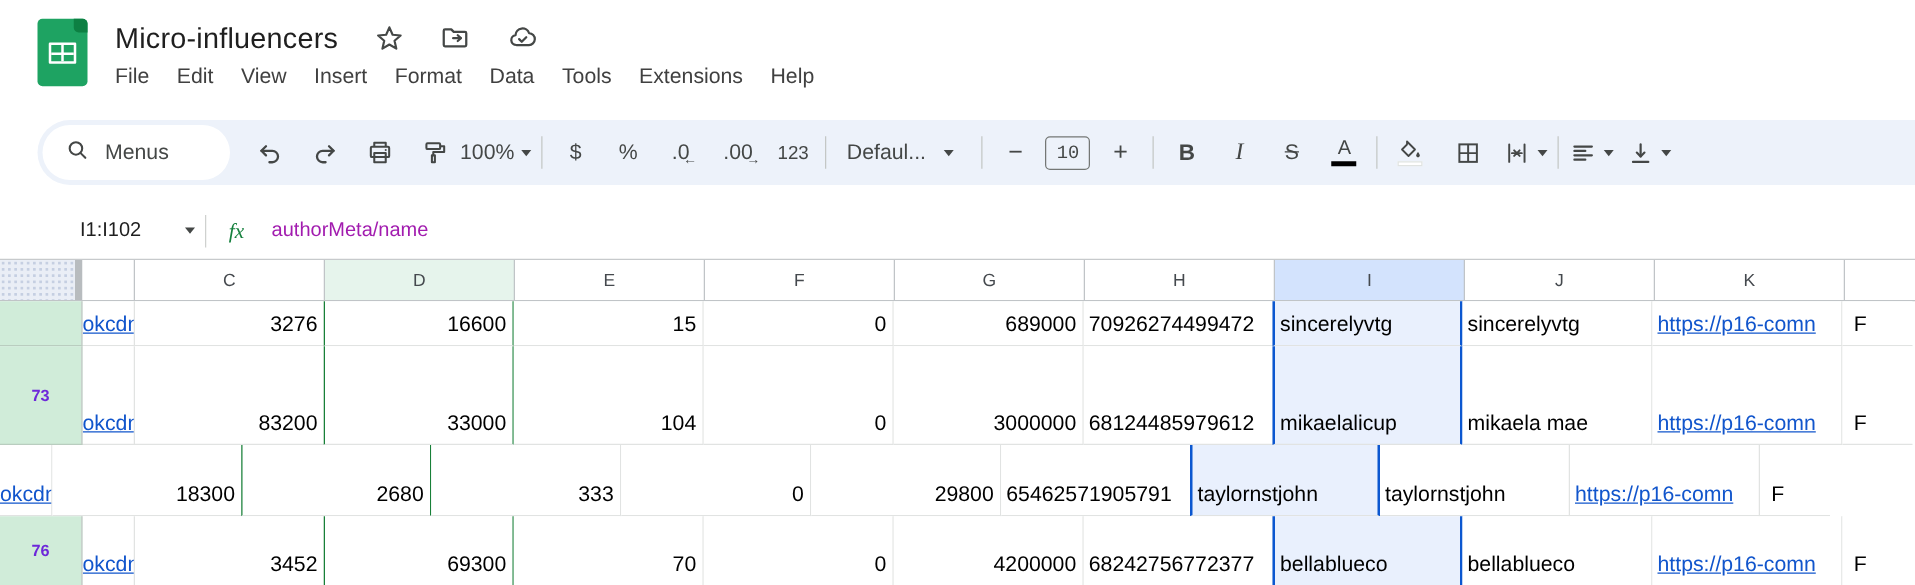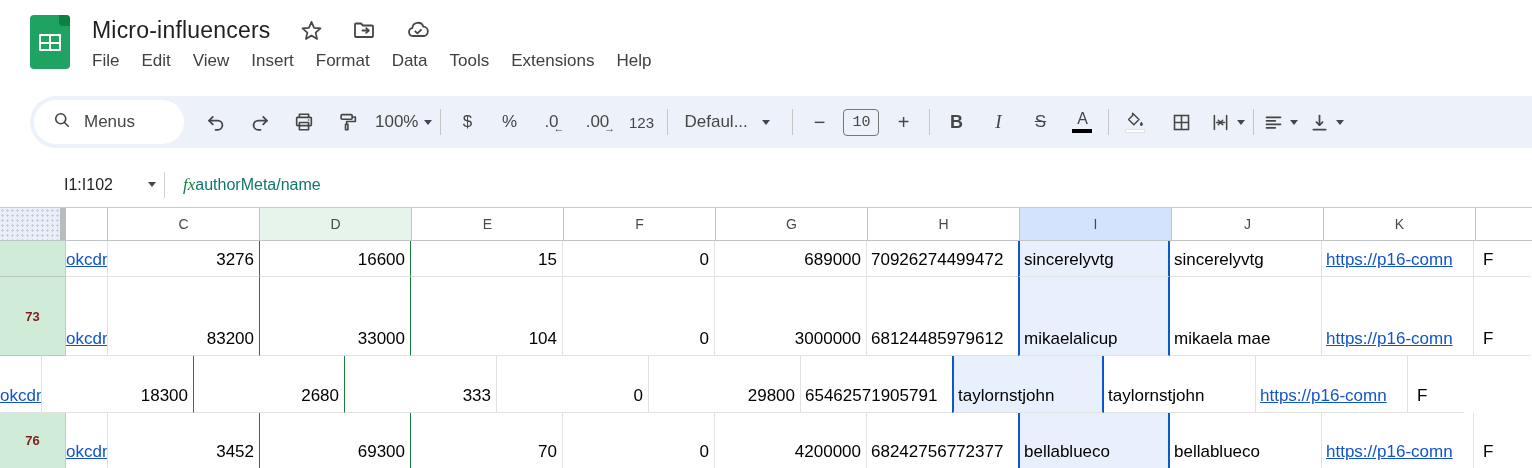--- a/index.html
+++ b/index.html
@@ -48,38 +48,38 @@
   .fill-ic { display:flex; flex-direction:column; align-items:center; line-height:1; }
   .fill-ic .bar { width:20px; height:4px; background:#fff; border:1px solid #e0e3e1; margin-top:1px; }
   
   .formula-bar { position:absolute; left:0; top:162px; width:1532px; height:45px;
     display:flex; align-items:center; background:#fff; }
   .name-box { display:flex; align-items:center; margin-left:64px; width:92px; }
   .name-box .rng { font-size:16px; color:#1f1f1f; }
   .name-box .caret { margin-left:auto; }
   .fdiv { width:1px; height:26px; background:#cfd1cf; margin:0 18px 0 8px; }
   .fx { font-size:17px; font-style:italic; color:#15803d; font-family:"Liberation Serif", serif; }
-  .fvalue { font-size:16px; color:#0f766e; }
+  .fvalue { font-size:16px; color:#a21caf; margin-left:22px; }
   
   .grid { position:absolute; left:0; top:207px; width:1532px; height:261px; border-top:1px solid #c7cacc; }
   .hdr-row { display:flex; height:33px; border-bottom:1px solid #c0c4c7; }
   .corner { width:60px; height:100%; background:#eaeef6;
     background-image:radial-gradient(#c5cfe2 1px, transparent 1.2px); background-size:5px 5px; flex:none; }
   .corner-bar { width:6px; height:100%; background:#b8bcbf; flex:none; }
   .hcell { height:100%; display:flex; align-items:center; justify-content:center;
     font-size:14px; color:#45494e; border-right:1px solid #c0c4c7; background:#fff; flex:none; }
   .hcell.hb { width:42px; }
   .hcell.hw { width:152px; }
   .hcell.hl { width:56px; border-right:none; }
   .hcell.hd { background:#e6f4ec; }
   .hcell.hi { background:#d3e3fd; }
   .row { display:flex; }
   .rh { width:66px; background:#d0ecd9; border-right:1px solid #c4c8c6; border-bottom:1px solid #b9cdbf;
     display:flex; align-items:center; justify-content:center; position:relative; overflow:hidden; flex:none;
-    font-size:13px; font-weight:700; color:#7f1d1d; }
+    font-size:13px; font-weight:700; color:#6d28d9; }
   .rh.clip span { position:absolute; top:-14px; left:0; right:0; text-align:center; }
   .cell { display:flex; align-items:flex-end; padding:0 5px 6px 4px; overflow:hidden; white-space:nowrap;
     font-size:17px; color:#000; border-right:1px solid #e1e3e2; border-bottom:1px solid #e1e3e2; flex:none; background:#fff; }
   .cb { width:42px; padding-left:0; }
   .cw { width:152px; }
   .cl { width:56px; border-right:none; padding-left:9px; }
   .num { justify-content:flex-end; }
   .dcol { border-left:1px solid #188038; border-right:1px solid #188038; margin-left:-1px; }
   .icol { background:#e9f0fd; border-left:2px solid #0b57d0; border-right:2px solid #0b57d0; margin-left:-1px; }
   .link { color:#1155cc; text-decoration:underline; }
@@ -160,21 +160,21 @@
           <circle cx="17" cy="9.8" r=".9" fill="#444746" stroke="none"></circle>
         </svg>
     </div>
     <div class="tbtn" style="margin-left:8px">
       <svg width="22" height="22" viewBox="0 0 24 24" fill="none" stroke="#444746" stroke-width="1.8" stroke-linejoin="round">
           <rect x="4.5" y="4" width="12" height="5" rx="1"></rect>
           <path d="M16.5 6.5h3.5v5h-9.5v3"></path>
           <rect x="9.3" y="14.5" width="2.6" height="6"></rect>
         </svg>
     </div>
-    <div class="tbtn" style="margin-left:9px">
+    <div class="tbtn" style="margin-left:2px">
       <span class="ttext">100%</span>
       <span class="caret"></span>
     </div>
 
     <div class="tdiv"></div>
 
     <div class="tbtn">
         <span class="ttext">$</span>
       </div>
     <div class="tbtn" style="margin-left:6px">

